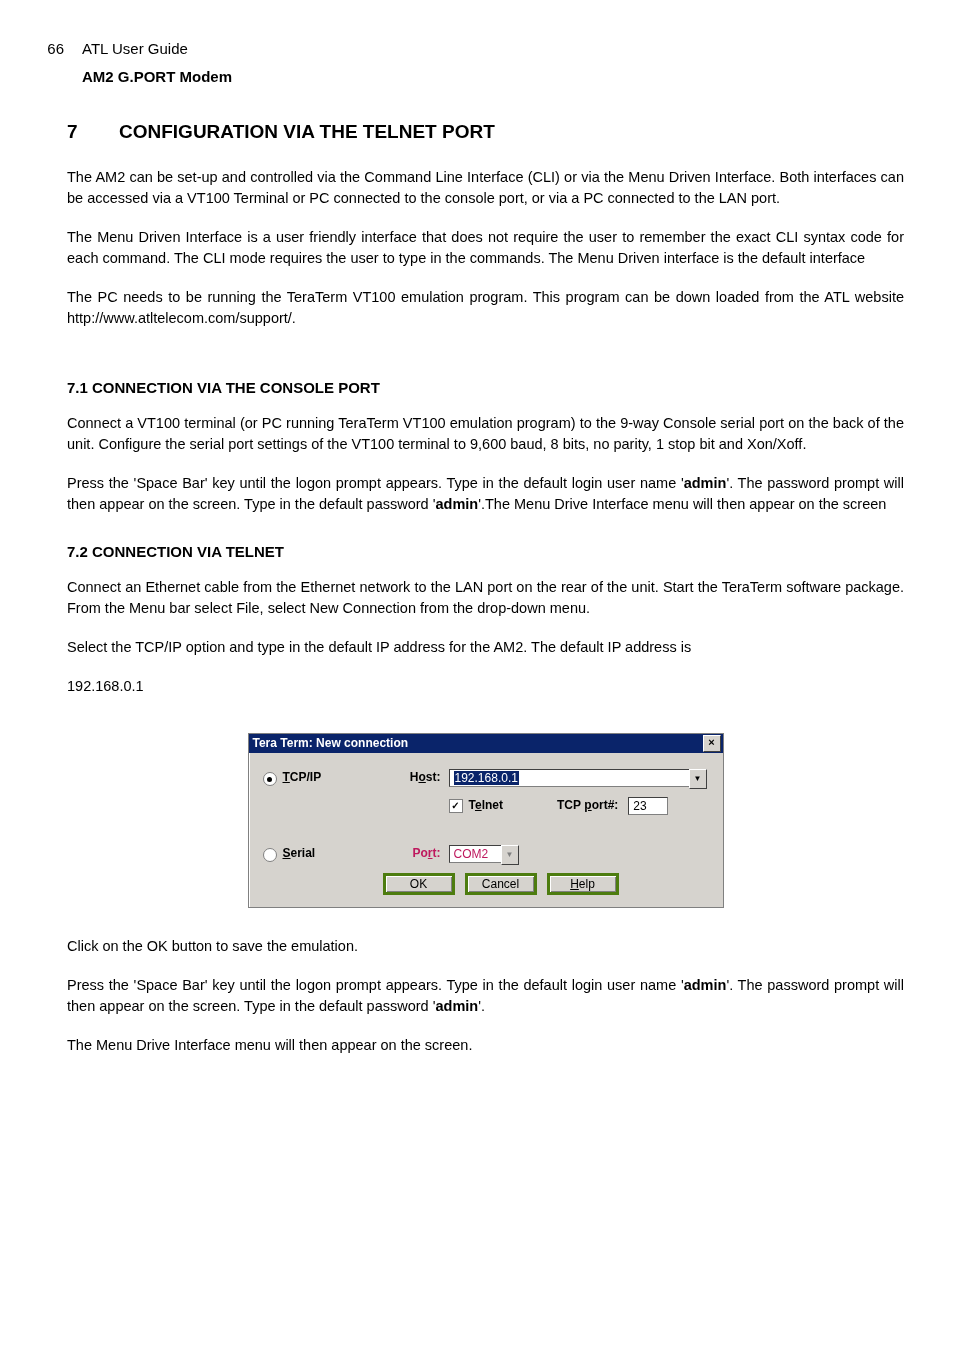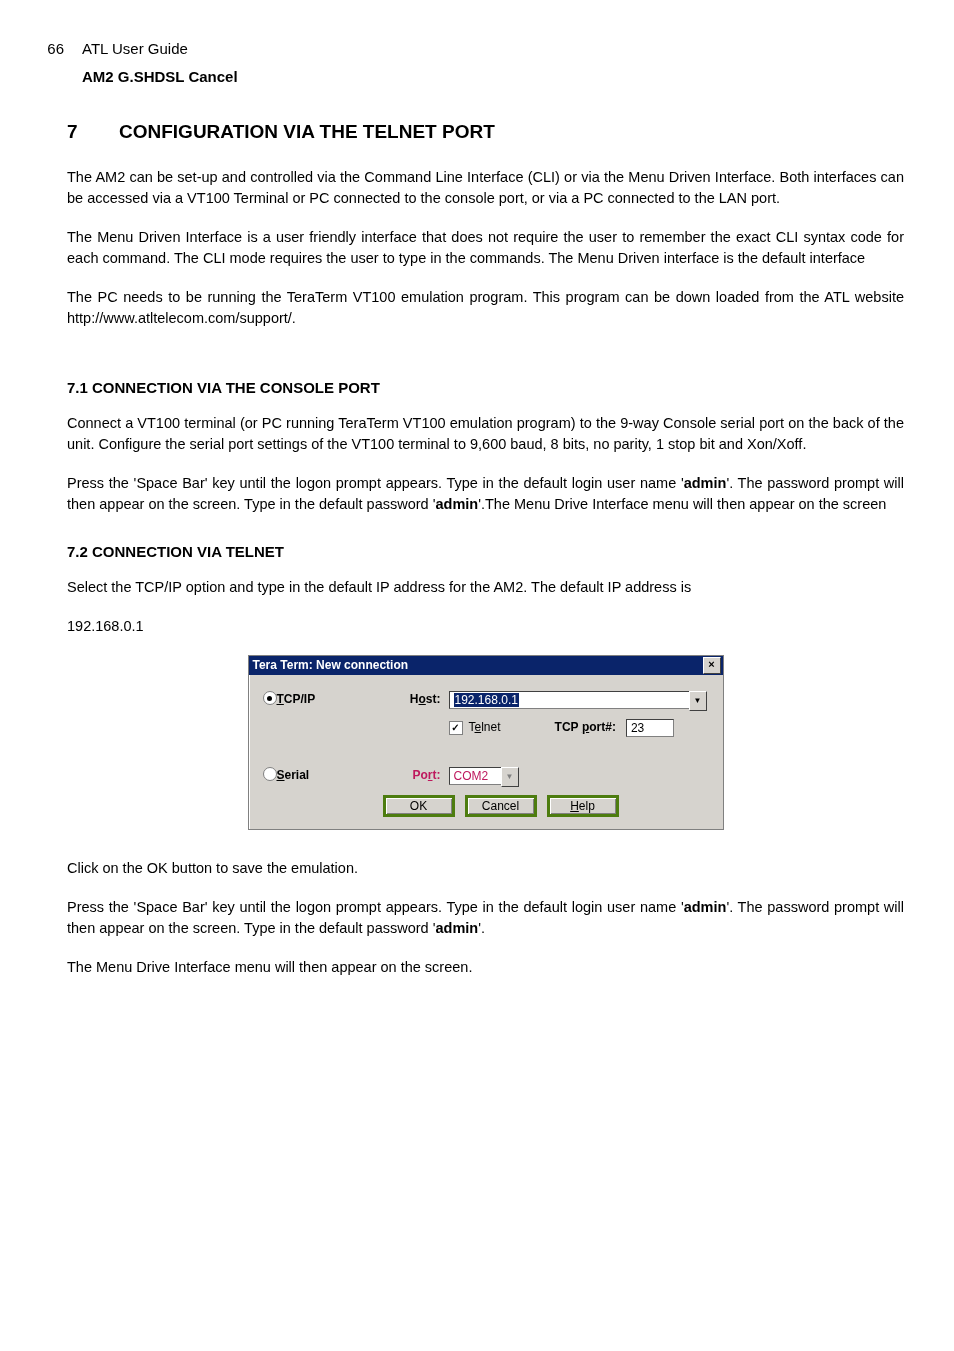--- a/index.html
+++ b/index.html
@@ -54,21 +54,21 @@
     margin-top: 48px;
     margin-bottom: 14px;
   }
   .section-h.tight { margin-top: 26px; }
   .gap { margin-bottom: 44px; }
 
   
   .dialog-wrap {
     display: flex;
     justify-content: center;
-    margin: 18px 0 28px 0;
+    margin: 36px 0 28px 0;
   }
   .dialog {
     width: 474px;
     border: 1px solid #808080;
     background: #d6d3ce;
     font-family: Tahoma, sans-serif;
     font-size: 12px;
     box-shadow: inset 1px 1px 0 #fff;
   }
   .title-bar {
@@ -97,21 +97,21 @@
     cursor: pointer;
   }
   .body-area {
     padding: 16px 14px 12px 14px;
   }
   .row {
     display: flex;
     align-items: center;
     margin-bottom: 10px;
   }
-  .opt-col { width: 120px; display: flex; align-items: flex-start; }
+  .opt-col { width: 120px; display: flex; align-items: flex-end; gap: 6px; }
   .lbl-col { width: 58px; font-weight: bold; text-align: right; padding-right: 8px; }
   .radio {
     width: 12px; height: 12px;
     border: 1px solid #808080;
     border-radius: 50%;
     background: #fff;
     display: inline-flex;
     align-items: center;
     justify-content: center;
   }
@@ -135,21 +135,21 @@
     border: 1px solid #808080;
     border-top-color: #404040;
     border-left-color: #404040;
     background: #fff;
     box-sizing: border-box;
     padding: 0 4px;
     font-family: Tahoma, sans-serif;
     font-size: 12px;
   }
   .text-input.host { width: 240px; }
-  .text-input.port { width: 48px; }
+  .text-input.port { width: 40px; }
   .combo {
     display: flex;
     height: 18px;
   }
   .combo .text-input { border-right: none; }
   .combo-btn {
     width: 16px; height: 18px;
     border: 1px solid #fff;
     border-right-color: #404040;
     border-bottom-color: #404040;
@@ -188,40 +188,41 @@
     padding: 0 1px;
   }
 </style>
 </head>
 <body>
 
 <div class="header-row">
   <div class="page-num">66</div>
   <div class="doc-title">ATL User Guide</div>
 </div>
-<div class="doc-subtitle">AM2 G.SHDSL Cancel</div>
+<div class="doc-subtitle">AM2 G.PORT Modem</div>
 
 <div class="content">
 
   <div class="chapter">
     <span class="chapter-num">7</span>
     <span>CONFIGURATION VIA THE TELNET PORT</span>
   </div>
 
   <div class="para">The AM2 can be set-up and controlled via the Command Line Interface (CLI) or via the Menu Driven Interface. Both interfaces can be accessed via a VT100 Terminal or PC connected to the console port, or via a PC connected to the LAN port.</div>
   <div class="para">The Menu Driven Interface is a user friendly interface that does not require the user to remember the exact CLI syntax code for each command. The CLI mode requires the user to type in the commands. The Menu Driven interface is the default interface</div>
   <div class="para gap">The PC needs to be running the TeraTerm VT100 emulation program. This program can be down loaded from the ATL website http://www.atltelecom.com/support/.</div>
 
   <div class="section-h">7.1 CONNECTION VIA THE CONSOLE PORT</div>
   <div class="para">Connect a VT100 terminal (or PC running TeraTerm VT100 emulation program) to the 9-way Console serial port on the back of the unit. Configure the serial port settings of the VT100 terminal to 9,600 baud, 8 bits, no parity, 1 stop bit and Xon/Xoff.</div>
   <div class="para">
     <span>Press the 'Space Bar' key until the logon prompt appears. Type in the default login user name '</span><b>admin</b><span>'. The password prompt will then appear on the screen. Type in the default password '</span><b>admin</b><span>'.The Menu Drive Interface menu will then appear on the screen</span>
   </div>
 
   <div class="section-h tight">7.2 CONNECTION VIA TELNET</div>
+  <div class="para">Connect an Ethernet cable from the Ethernet network to the LAN port on the rear of the unit. Start the TeraTerm software package. From the Menu bar select File, select New Connection from the drop-down menu.</div>
   <div class="para">Select the TCP/IP option and type in the default IP address for the AM2. The default IP address is</div>
   <div class="para">192.168.0.1</div>
 
   <div class="dialog-wrap">
     <div class="dialog">
       <div class="title-bar">
         <span>Tera Term: New connection</span>
         <div class="close-btn">×</div>
       </div>
       <div class="body-area">
@@ -237,21 +238,21 @@
           <div class="combo">
             <div class="text-input host"><span class="selblue">192.168.0.1</span></div>
             <div class="combo-btn">▼</div>
           </div>
         </div>
 
         <div class="row">
           <div class="opt-col"></div>
           <div class="lbl-col"></div>
           <span class="checkbox">✓</span>
-          <span style="margin-left:6px; font-weight:normal;">T<span class="ul">e</span>lnet</span>
+          <span style="margin-left:6px; font-weight:bold;">T<span class="ul">e</span>lnet</span>
           <span style="margin-left:54px; font-weight:bold;">TCP&nbsp;<span class="ul">p</span>ort#:</span>
           <input class="text-input port" style="margin-left: 10px;" value="23">
         </div>
 
         <div style="height:20px;"></div>
 
         <div class="row">
           <div class="opt-col">
             <span class="radio"></span>
             <span><b><span class="ul">S</span>erial</b></span>

